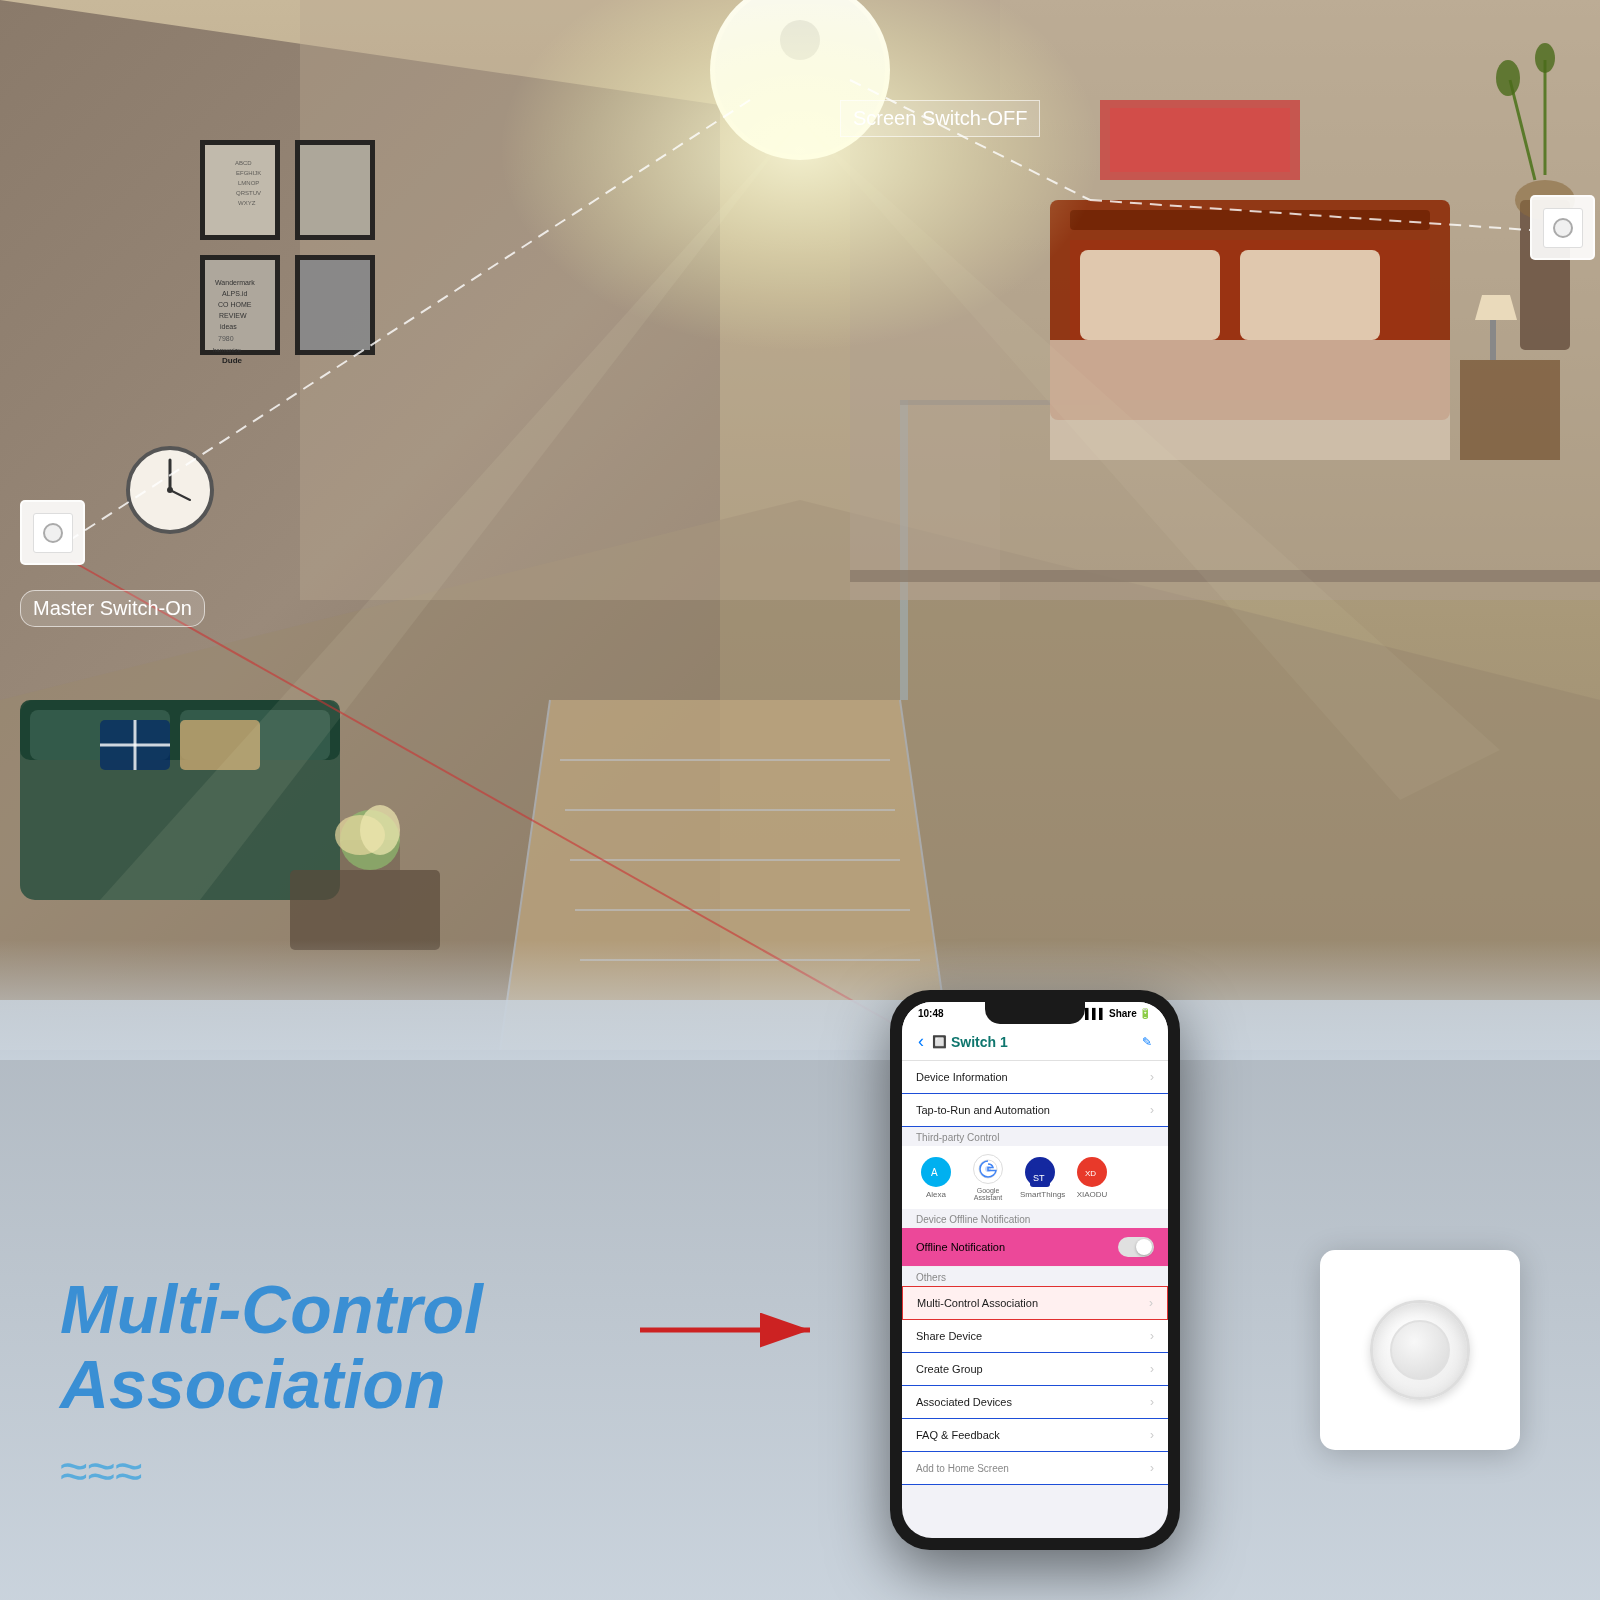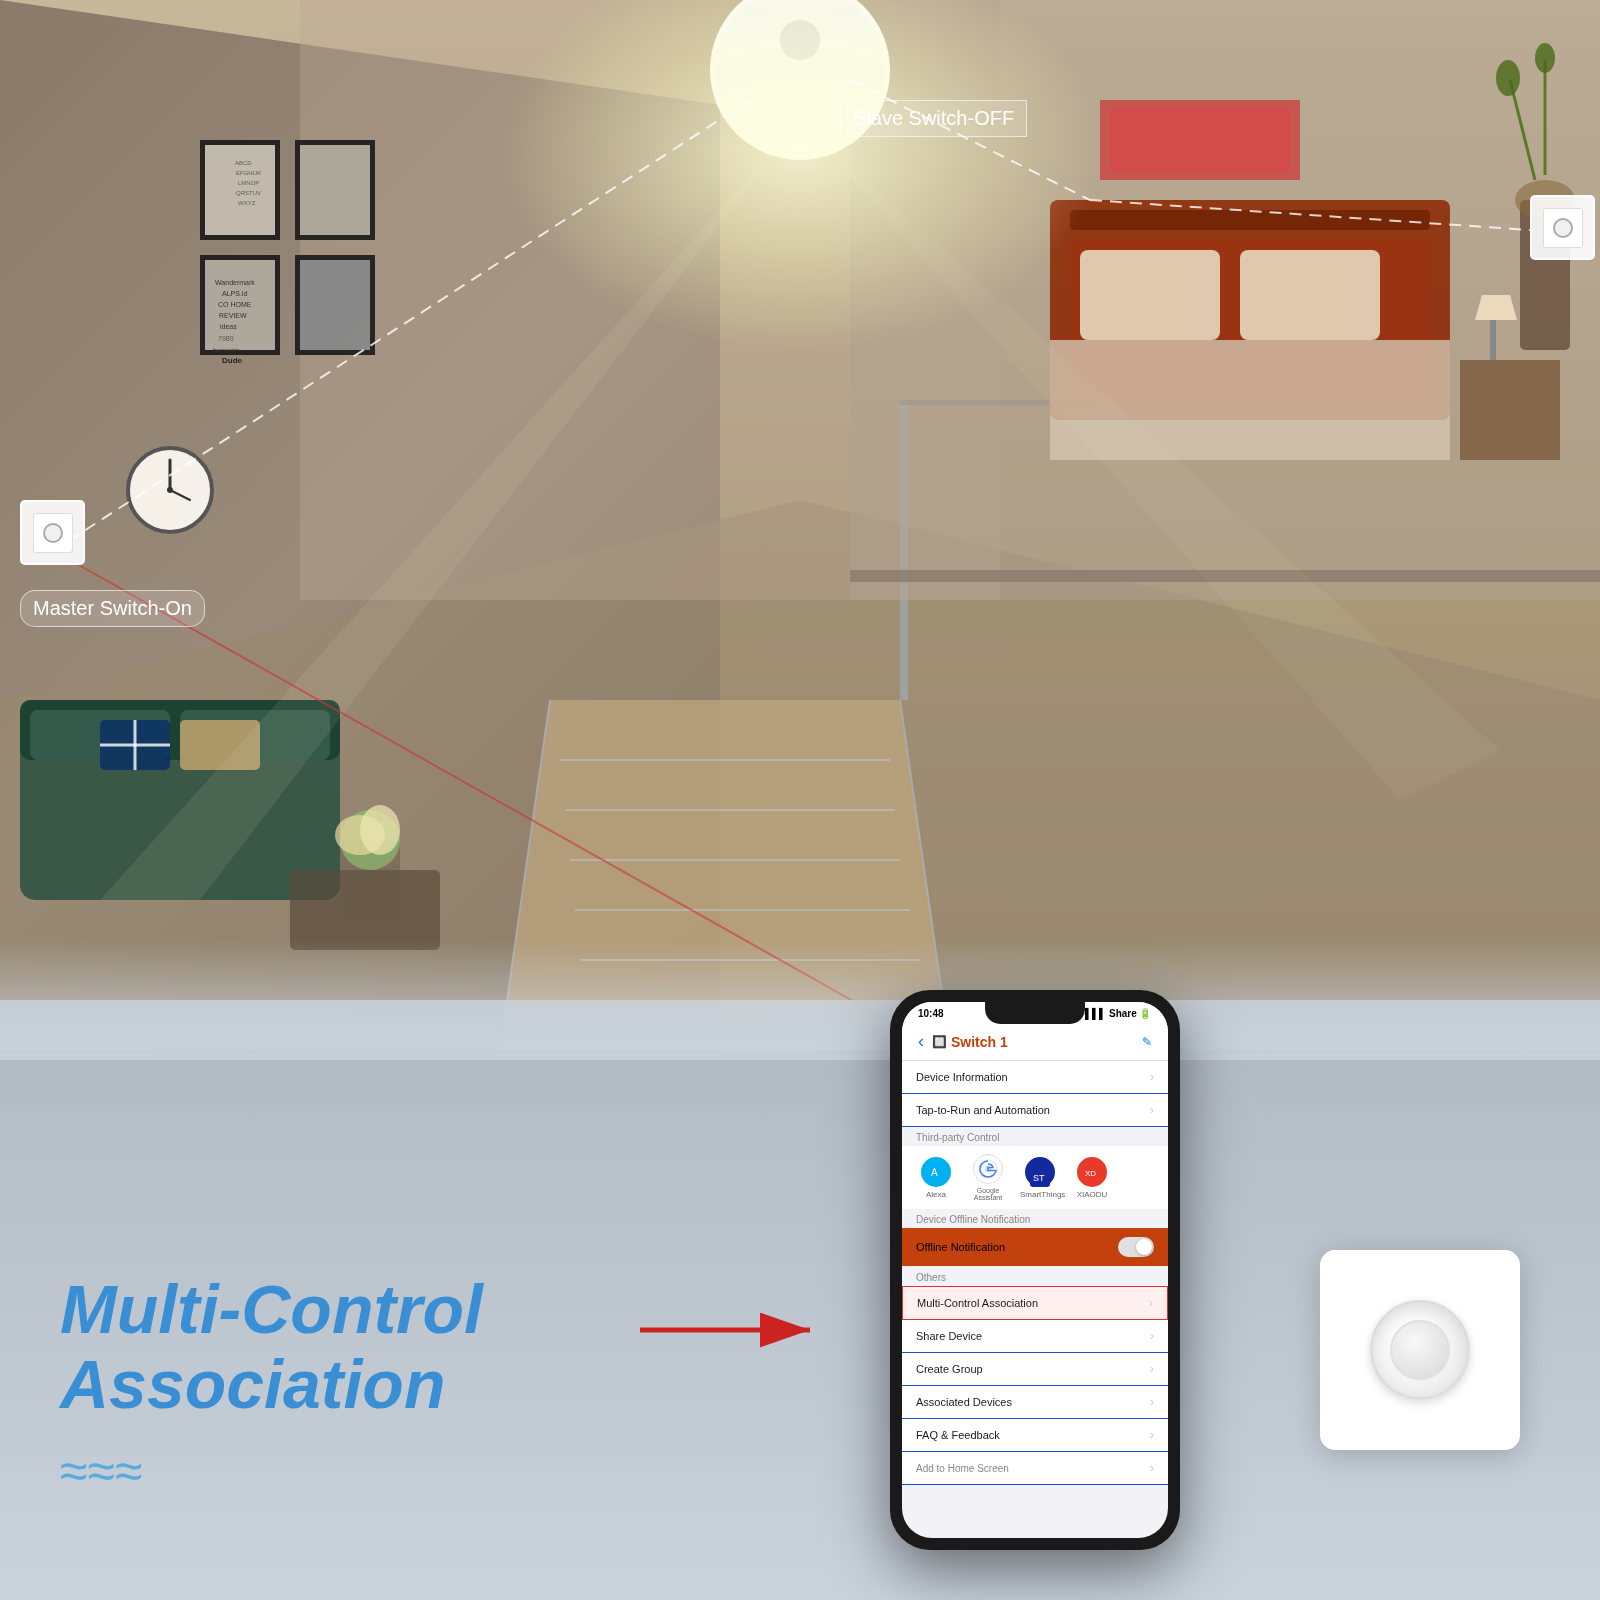--- a/index.html
+++ b/index.html
@@ -193,21 +193,21 @@
 
     .phone-nav-back {
       font-size: 18px;
       color: #007AFF;
       margin-right: 8px;
     }
 
     .phone-nav-title {
       font-size: 14px;
       font-weight: 600;
-      color: #c2410c;
+      color: #0f766e;
       flex: 1;
     }
 
     .phone-nav-edit {
       font-size: 12px;
       color: #007AFF;
     }
 
     .phone-menu-item {
       background: white;
@@ -265,21 +265,21 @@
     }
 
     .third-party-label {
       font-size: 8px;
       color: #666;
       text-align: center;
       width: 40px;
     }
 
     .toggle-row {
-      background: #c2410c;
+      background: #ec4899;
       padding: 9px 14px;
       display: flex;
       align-items: center;
       justify-content: space-between;
       border-bottom: 1px solid #f0f0f0;
       font-size: 11px;
     }
 
     .toggle-switch {
       width: 36px;
@@ -488,21 +488,21 @@
     <span>Master Switch-On</span>
   </div>
 
   <div class="switch-box" style="position:absolute; top:195px; left:1530px;">
     <div class="switch-box-inner">
       <div class="switch-circle"></div>
     </div>
   </div>
 
   <div class="label-box" style="position:absolute; top:100px; left:840px;">
-    <span>Slave Switch-OFF</span>
+    <span>Screen Switch-OFF</span>
   </div>
 </div>
 
 <div class="transition-overlay"></div>
 
 <div class="bottom-section">
 
   <div class="info-text-area">
     <div class="multi-control-title">
       <span>Multi-Control Association</span>

